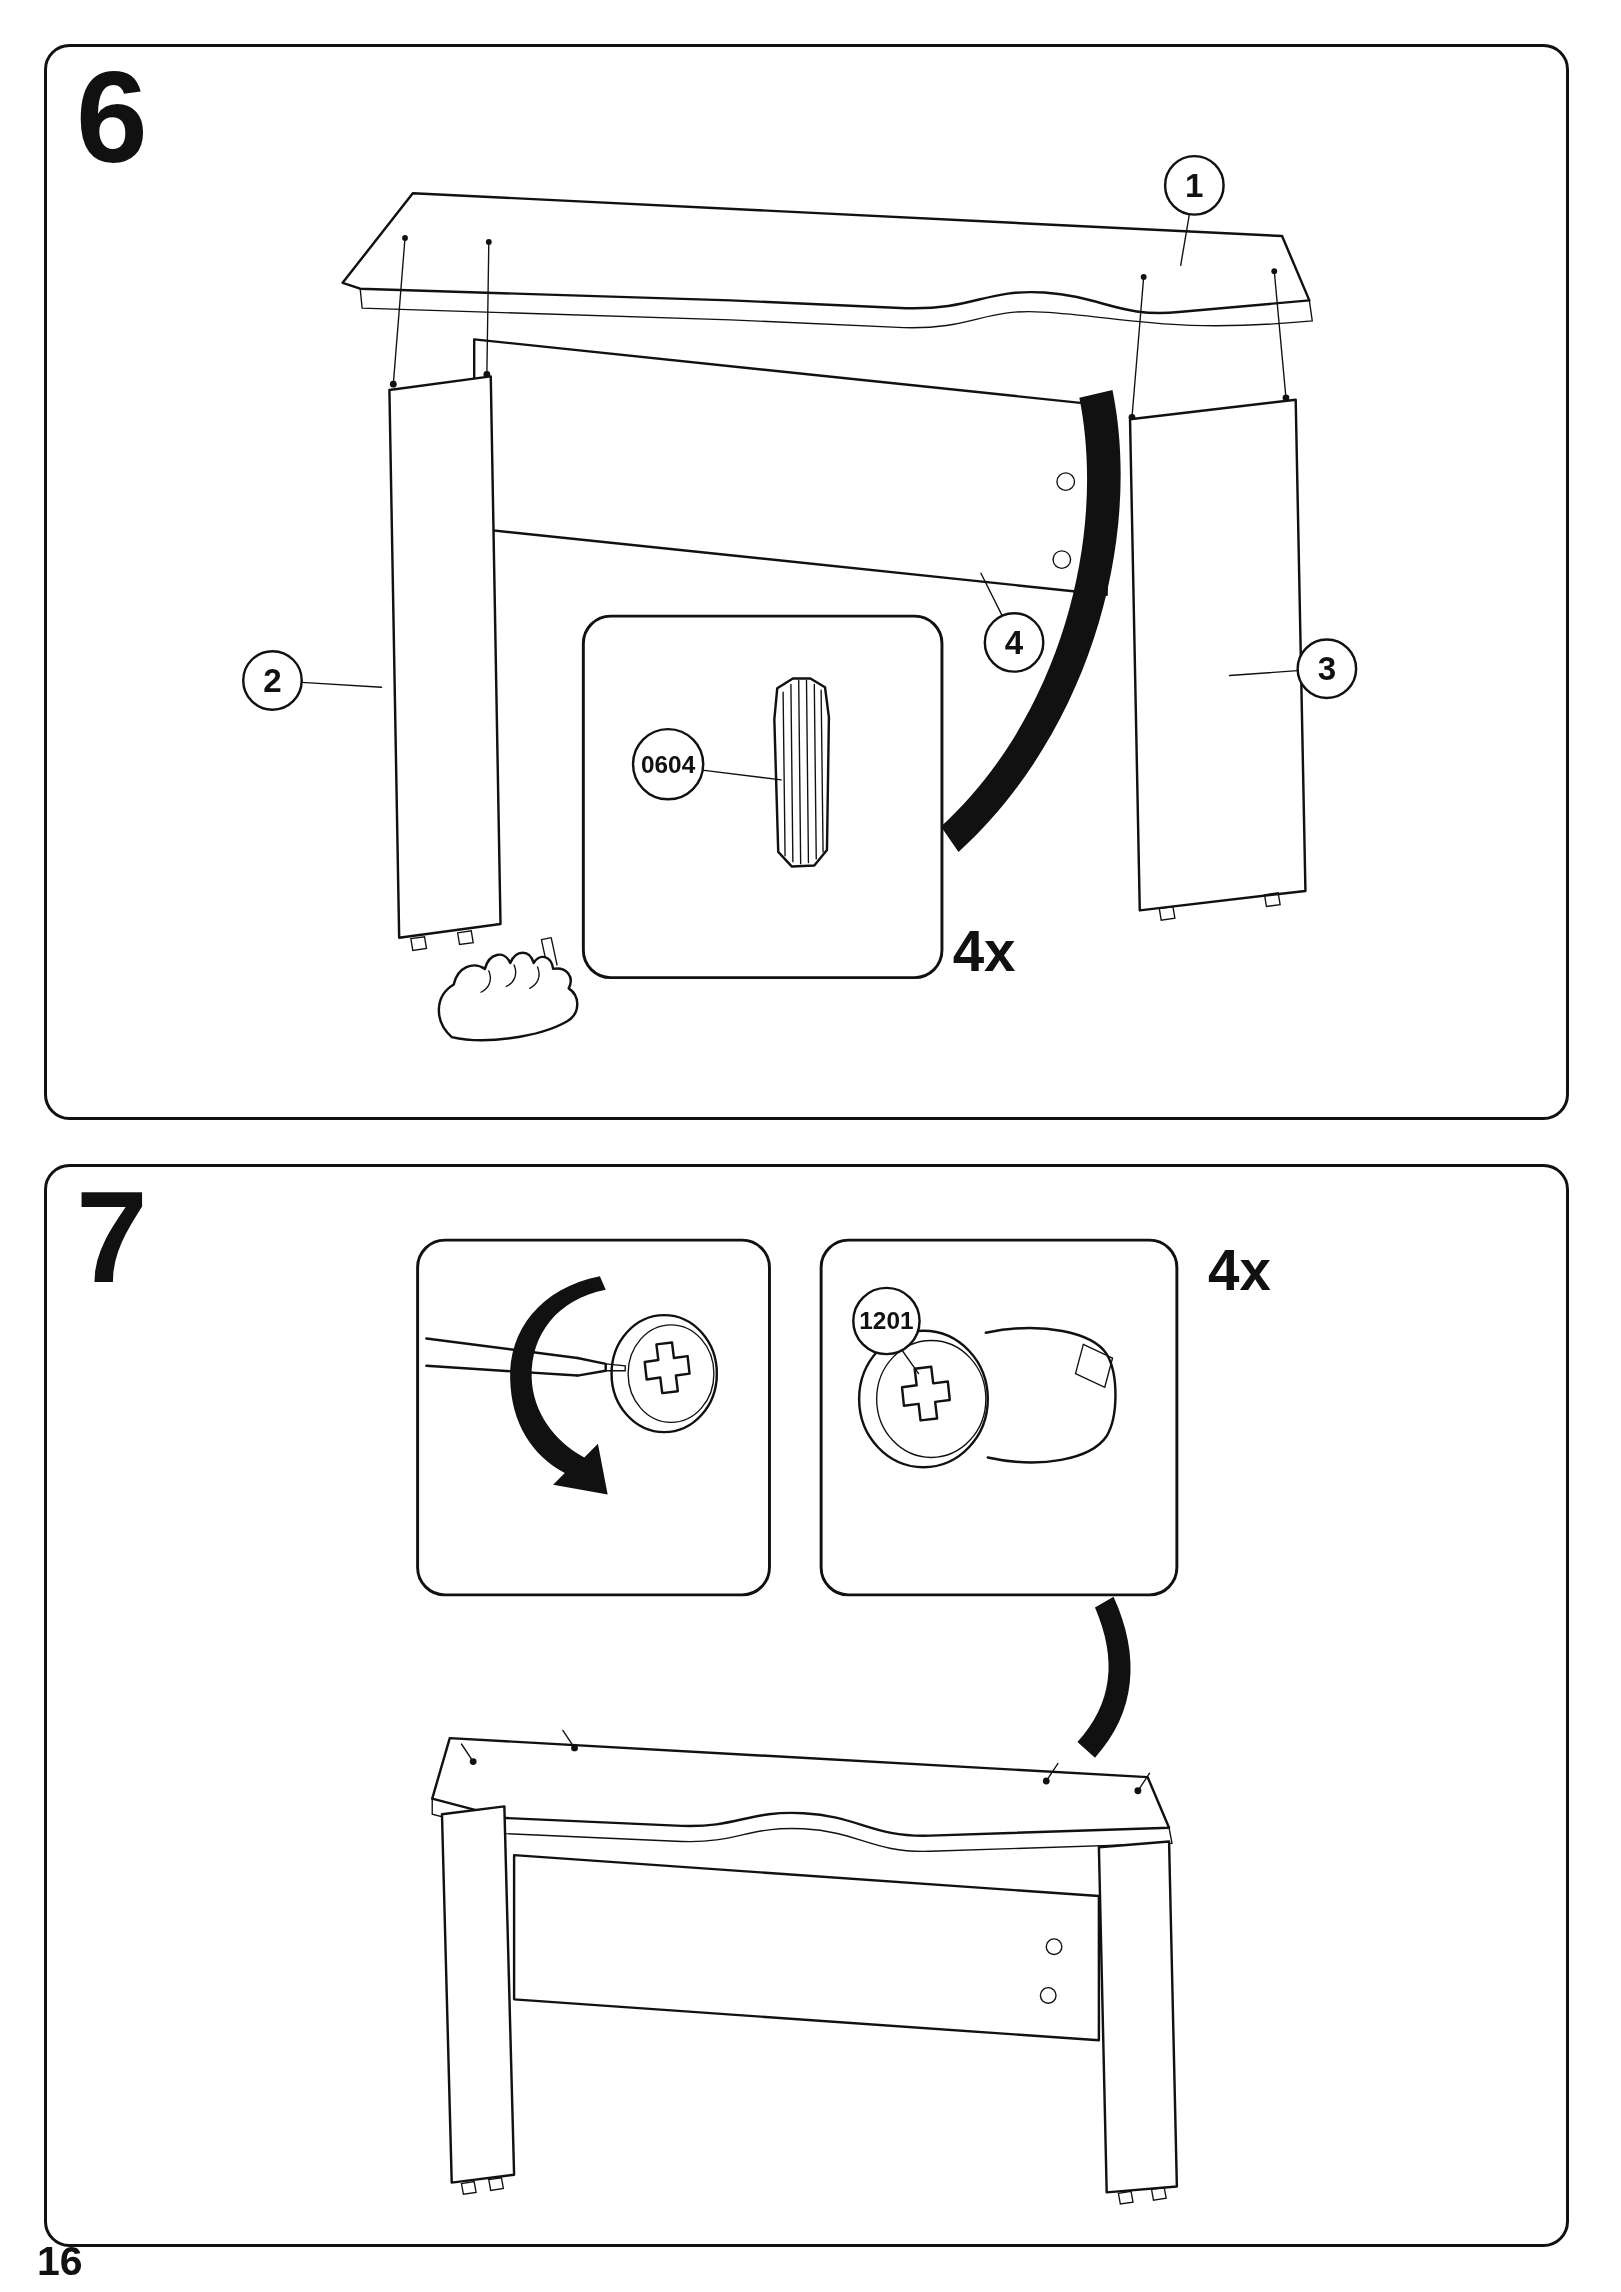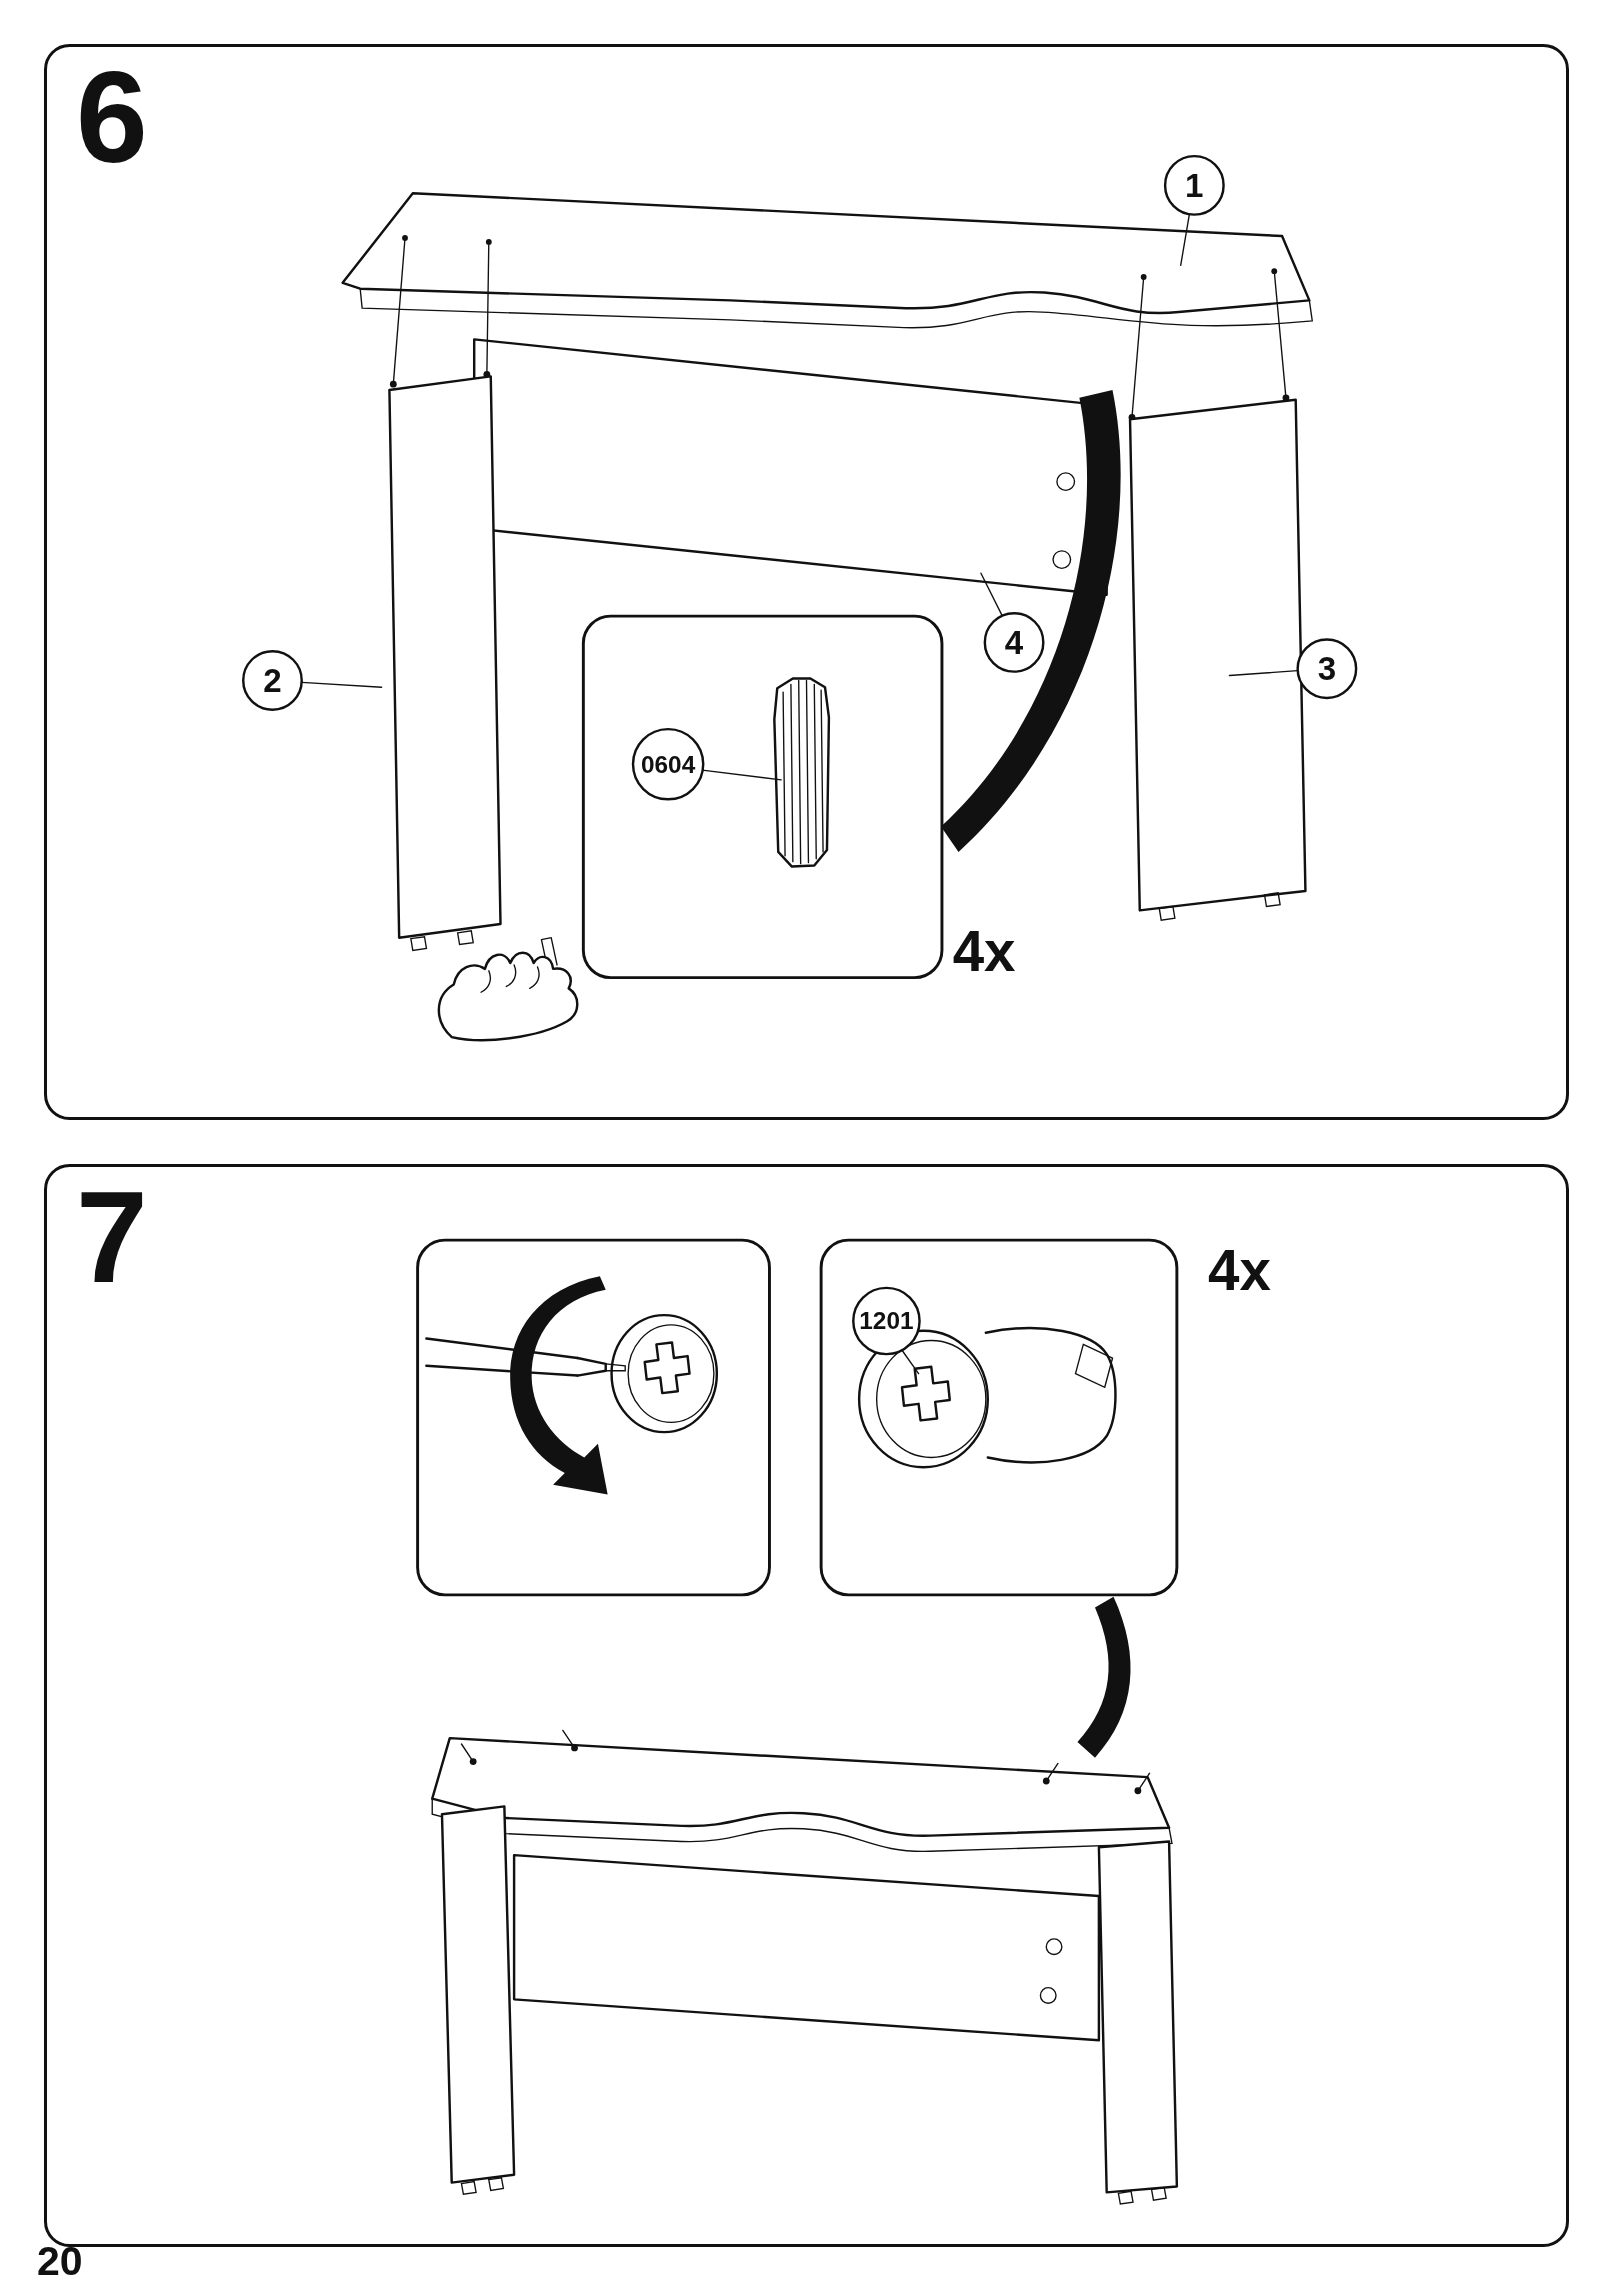--- a/index.html
+++ b/index.html
@@ -199,15 +199,15 @@
           <path class="ln-thin" d="M 1118 640 L 1130 622"></path>
           <circle class="dot" cx="436" cy="610" r="3.5"></circle>
           <circle class="dot" cx="540" cy="596" r="3.5"></circle>
           <circle class="dot" cx="1024" cy="630" r="3.5"></circle>
           <circle class="dot" cx="1118" cy="640" r="3.5"></circle>
         </g>
       </g>
     </svg>
   </div>
 
-  <div class="page-number">20</div>
+  <div class="page-number">16</div>
 </div>
 
 
 </body></html>

